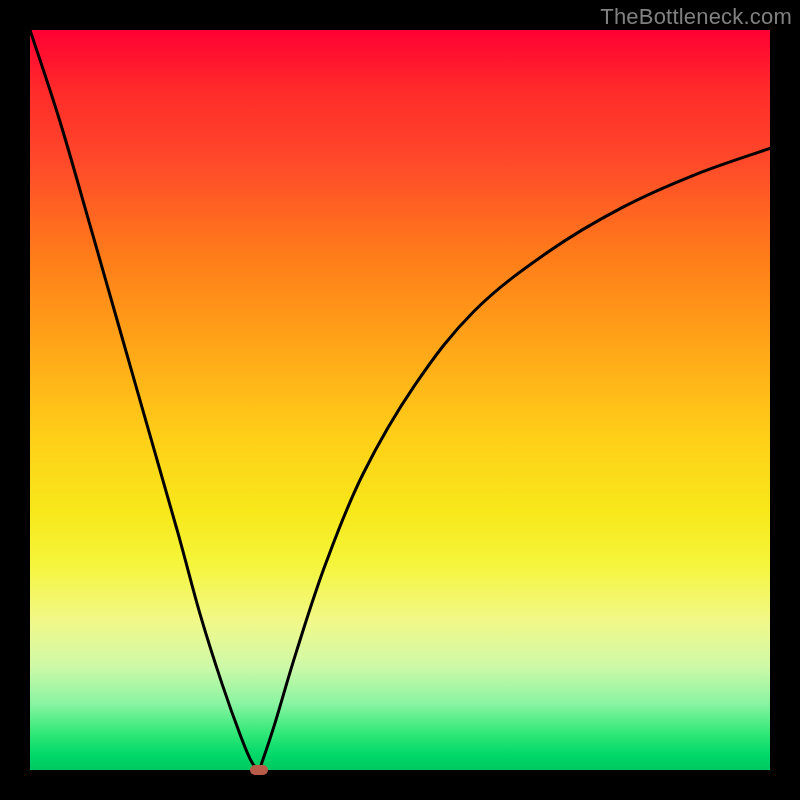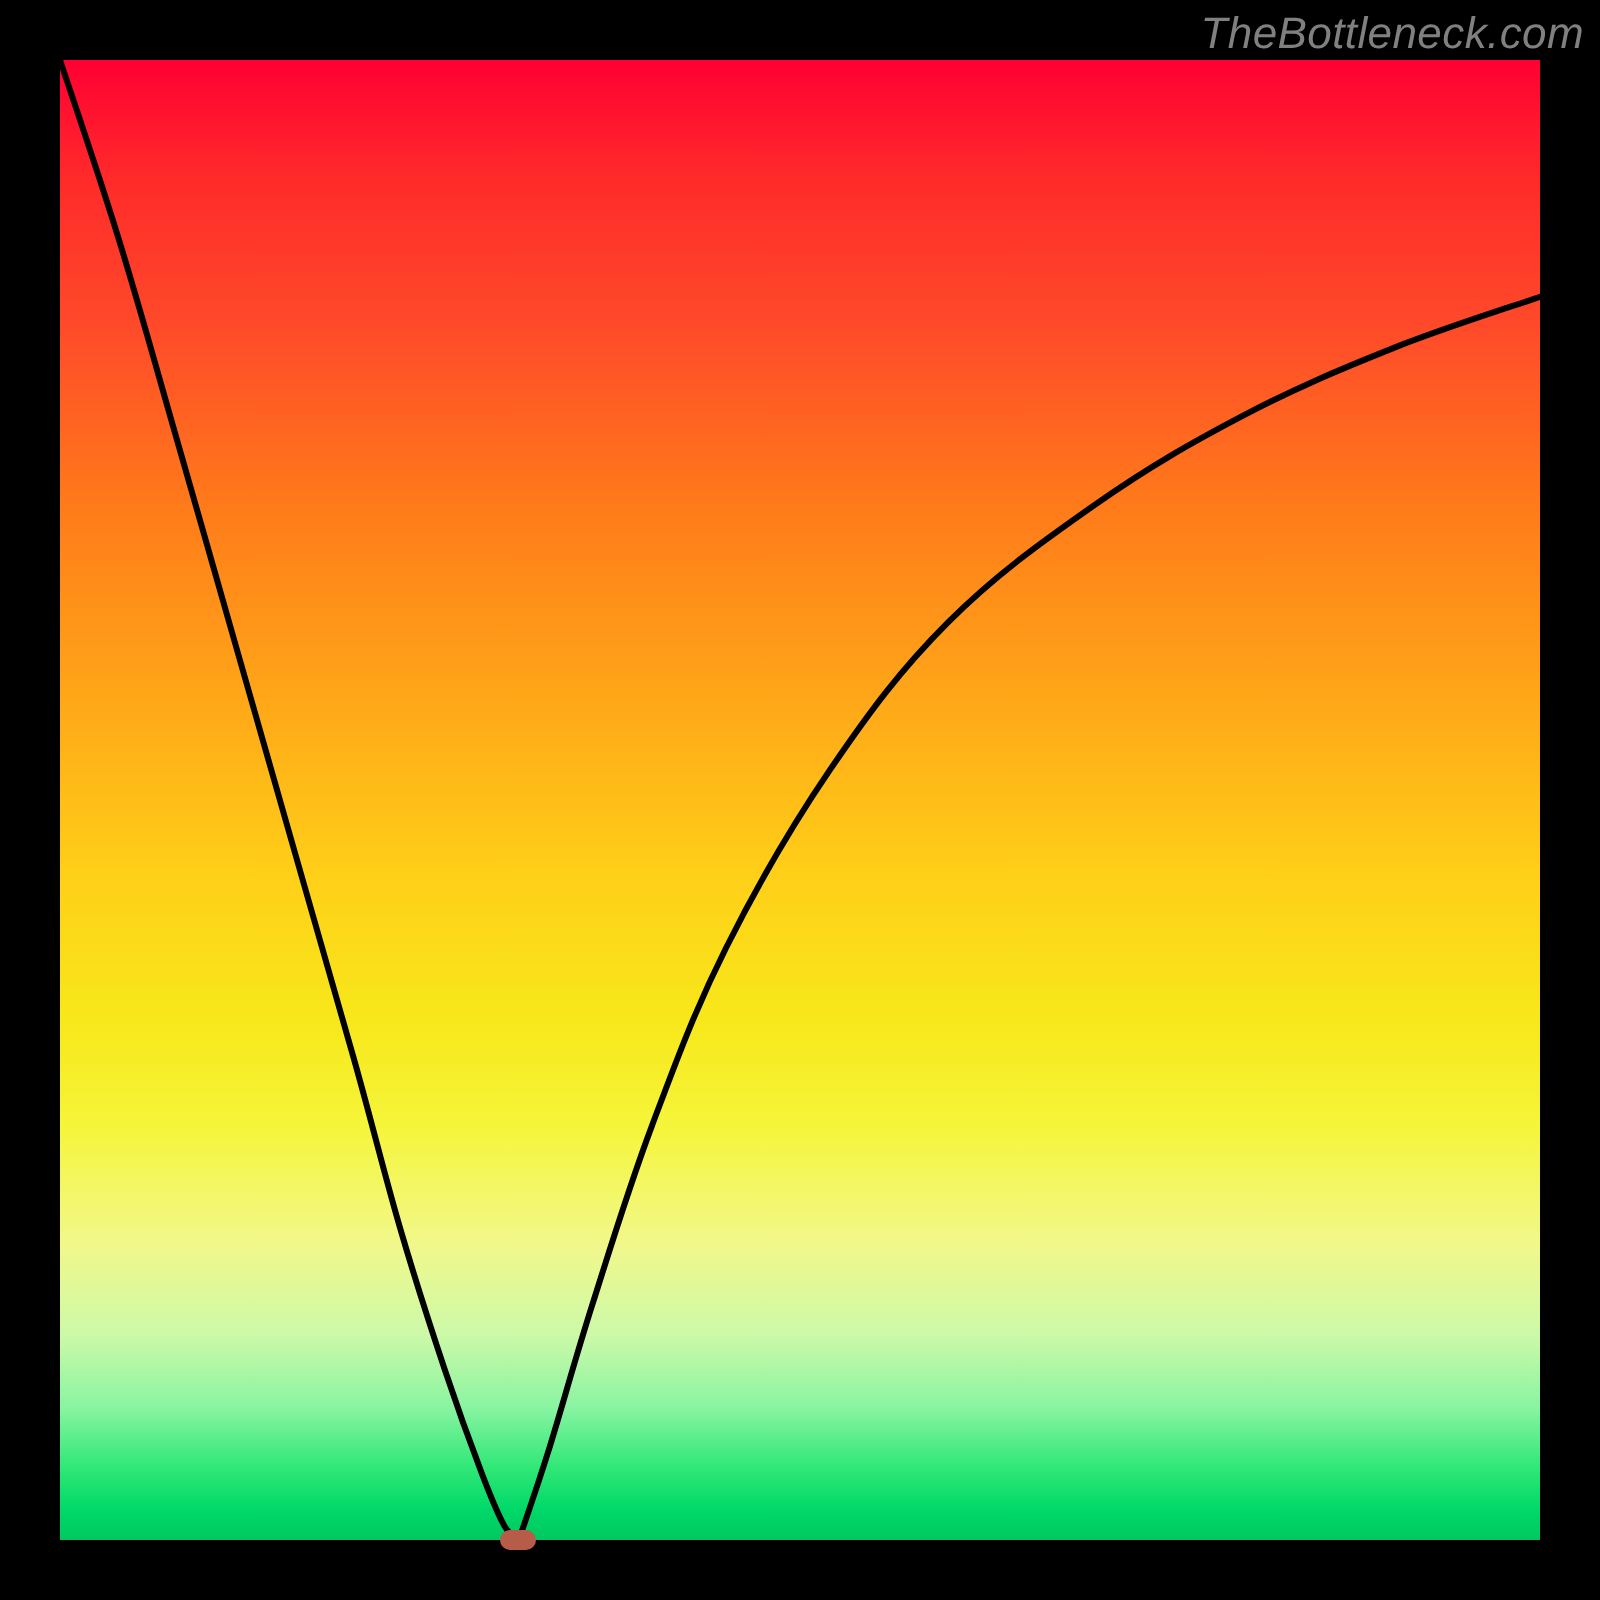--- a/index.html
+++ b/index.html
@@ -9,21 +9,20 @@
     height: 800px;
     background: #000;
     font-family: Arial, Helvetica, sans-serif;
     overflow: hidden;
   }
   .frame {
     position: relative;
     width: 800px;
     height: 676px;
     background: #000;
-    font-style: italic;
   }
   .plot-area {
     position: absolute;
     left: 30px;
     top: 30px;
     width: 740px;
     height: 740px;
     background: linear-gradient(to bottom,
       #ff0033 0%,
       #ff2a2a 8%,

